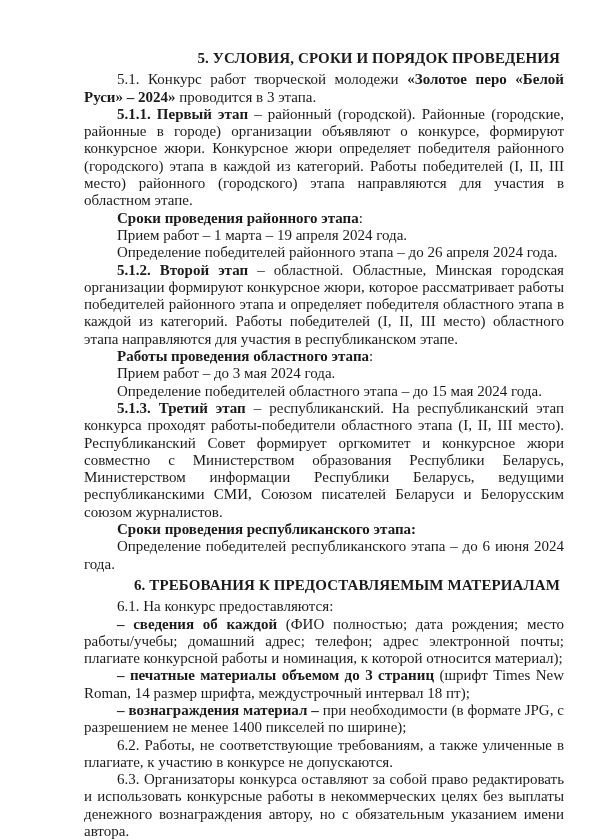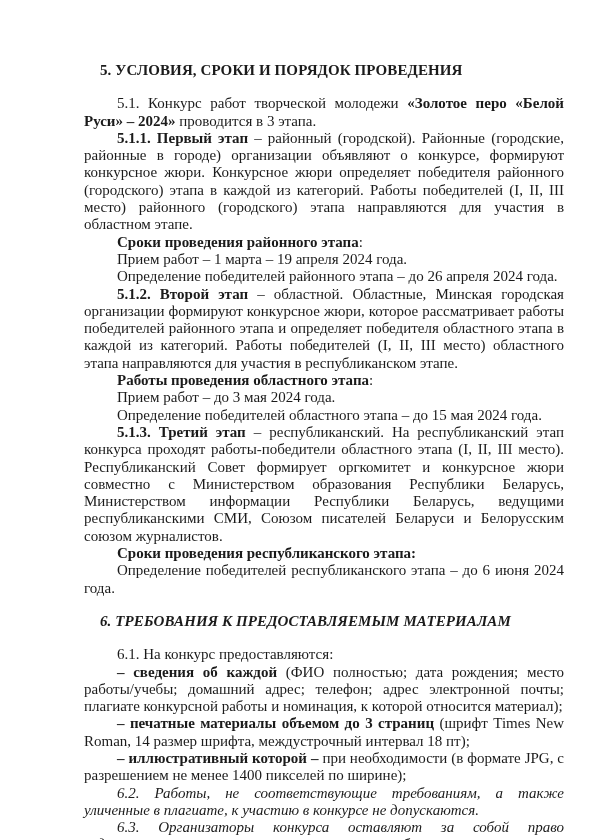--- a/index.html
+++ b/index.html
@@ -22,30 +22,30 @@
     font-size: 15px;
     line-height: 17.3px;
     color: #1b1b1b;
     text-align: justify;
   }
   .doc p.para {
     margin: 0;
     text-indent: 33px;
   }
   .doc h2.heading {
-    margin: 16px;
+    margin: 4px;
     font-size: 15px;
     font-weight: 700;
-    text-align: left;
+    text-align: right;
     text-indent: 0;
     letter-spacing: 0.1px;
   }
-  .doc .space-before { margin-top: 17px; font-style: italic; }
+  .doc .space-before { margin-top: 17px; }
   .doc .b { font-weight: 700; }
-  .doc .i { font-style: italic; }
+  .doc .i { }
 </style>
 </head>
 <body>
 
 <div class="page" style="background: rgb(255, 255, 255);">
   <div class="doc" style="color: rgb(27, 27, 27);">
       <h2 class="heading"><span class="b">5. УСЛОВИЯ, СРОКИ И ПОРЯДОК ПРОВЕДЕНИЯ</span></h2>
       <p class="para"><span>5.1. Конкурс работ творческой молодежи </span><span class="b">«Золотое перо «Белой Руси» – 2024»</span><span> проводится в 3 этапа.</span></p>
       <p class="para"><span class="b">5.1.1. Первый этап</span><span> – районный (городской). Районные (городские, районные в городе) организации объявляют о конкурсе, формируют конкурсное жюри. Конкурсное жюри определяет победителя районного (городского) этапа в каждой из категорий. Работы победителей (I, II, III место) районного (городского) этапа направляются для участия в областном этапе.</span></p>
       <p class="para"><span class="b">Сроки проведения районного этапа</span><span>:</span></p>
@@ -55,17 +55,17 @@
       <p class="para"><span class="b">Работы проведения областного этапа</span><span>:</span></p>
       <p class="para"><span>Прием работ – до 3 мая 2024 года.</span></p>
       <p class="para"><span>Определение победителей областного этапа – до 15 мая 2024 года.</span></p>
       <p class="para"><span class="b">5.1.3. Третий этап</span><span> – республиканский. На республиканский этап конкурса проходят работы-победители областного этапа (I, II, III место). Республиканский Совет формирует оргкомитет и конкурсное жюри совместно с Министерством образования Республики Беларусь, Министерством информации Республики Беларусь, ведущими республиканскими СМИ, Союзом писателей Беларуси и Белорусским союзом журналистов.</span></p>
       <p class="para"><span class="b">Сроки проведения республиканского этапа:</span></p>
       <p class="para"><span>Определение победителей республиканского этапа – до 6 июня 2024 года.</span></p>
       <h2 class="heading space-before"><span class="b">6. ТРЕБОВАНИЯ К ПРЕДОСТАВЛЯЕМЫМ МАТЕРИАЛАМ</span></h2>
       <p class="para"><span>6.1. На конкурс предоставляются:</span></p>
       <p class="para"><span class="b">– сведения об каждой</span><span> (ФИО полностью; дата рождения; место работы/учебы; домашний адрес; телефон; адрес электронной почты; плагиате конкурсной работы и номинация, к которой относится материал);</span></p>
       <p class="para"><span class="b">– печатные материалы объемом до 3 страниц</span><span> (шрифт Times New Roman, 14 размер шрифта, междустрочный интервал 18 пт);</span></p>
-      <p class="para"><span class="b">– иллюстративный которой –</span><span> при необходимости (в формате JPG, с разрешением не менее 1400 пикселей по ширине);</span></p>
+      <p class="para"><span class="b">– вознаграждения материал –</span><span> при необходимости (в формате JPG, с разрешением не менее 1400 пикселей по ширине);</span></p>
       <p class="para"><span class="i">6.2. Работы, не соответствующие требованиям, а также уличенные в плагиате, к участию в конкурсе не допускаются.</span></p>
       <p class="para"><span class="i">6.3. Организаторы конкурса оставляют за собой право редактировать и использовать конкурсные работы в некоммерческих целях без выплаты денежного вознаграждения автору, но с обязательным указанием имени автора.</span></p>
     </div>
 </div>
 
 </body></html>

